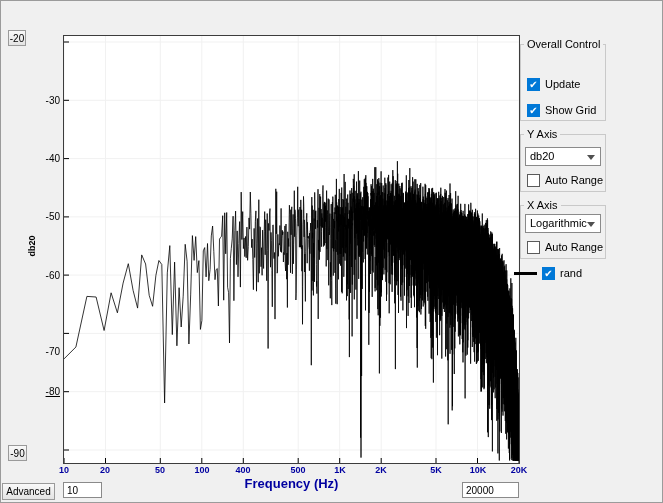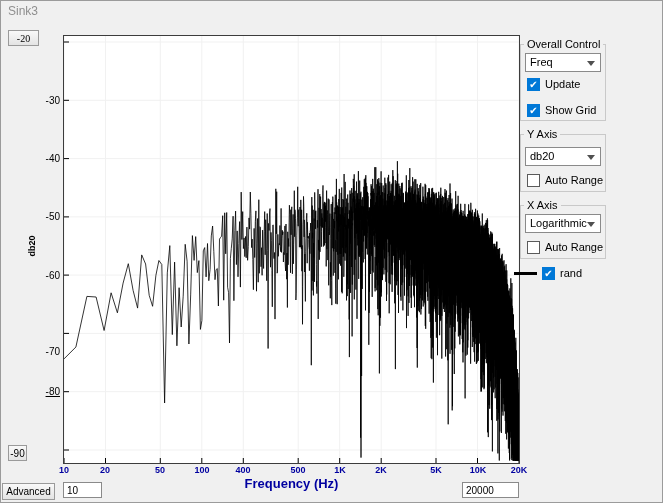--- a/index.html
+++ b/index.html
@@ -36,21 +36,21 @@
     color:#000; transform:rotate(-90deg);
   }
   
   .btn{
     position:absolute; box-sizing:border-box;
     background:linear-gradient(#f9f9f9,#e4e4e4);
     border:1px solid #9a9a9a; font-size:10px;
     font-family:"Liberation Sans", sans-serif;
     text-align:center; padding:0; color:#000;
   }
-  .btn-ymax{left:7px; top:29px; width:31px; height:16px;font-family:Liberation Serif, serif;}
+  .btn-ymax{left:7px; top:29px; width:18px; height:16px;}
   .btn-ymin{left:7px; top:444px; width:19px; height:16px;}
   .btn-advanced{left:1px; top:482px; width:53px; height:17px;}
   
   .field{
     position:absolute; box-sizing:border-box; height:16px;
     border:1px solid #8a8a8a; background:#fff; font-size:10px;
     font-family:"Liberation Sans", sans-serif; padding:0 3px; color:#000;
   }
   .field-xmin{left:62px; top:481px; width:39px;}
   .field-xmax{left:461px; top:481px; width:57px;}
@@ -96,23 +96,20 @@
     position:absolute; left:513px; top:265px; height:14px;
     display:flex; align-items:center; gap:5px;
   }
   .legend-line{width:23px; height:3px; background:#000; flex:0 0 auto;}
 </style>
 </head>
 <body>
 
 <div class="window">
 
-  <div class="titlebar">
-    <span>Sink3</span>
-  </div>
 
   <button class="btn btn-ymax">-20</button>
   <button class="btn btn-ymin">-90</button>
   <button class="btn btn-advanced">Advanced</button>
 
   <div class="ylabel">db20</div>
 
   <div class="plot">
     <svg id="plot-svg" width="455" height="427" viewBox="0 0 455 427">
         <line x1="0" y1="6.0" x2="455" y2="6.0" stroke="#f1f1f1"></line>
@@ -179,24 +176,20 @@
       <div class="xtick" style="left: 501px;">20K</div>
     </div>
 
   <div class="xlabel">Frequency (Hz)</div>
 
   <input class="field field-xmin" value="10" style="">
   <input class="field field-xmax" value="20000" style="">
 
   <div class="group g1">
     <span class="group-legend">Overall Control</span>
-    <div class="combo" style="top:8px;">
-      <span>Freq</span>
-      <span class="chev"></span>
-    </div>
     <div class="cbrow" style="top:33px;">
       <span class="cb checked">
           <span class="mark">✔</span>
         </span>
       <span class="cblabel">Update</span>
     </div>
     <div class="cbrow" style="top:59px;">
       <span class="cb checked">
           <span class="mark">✔</span>
         </span>

